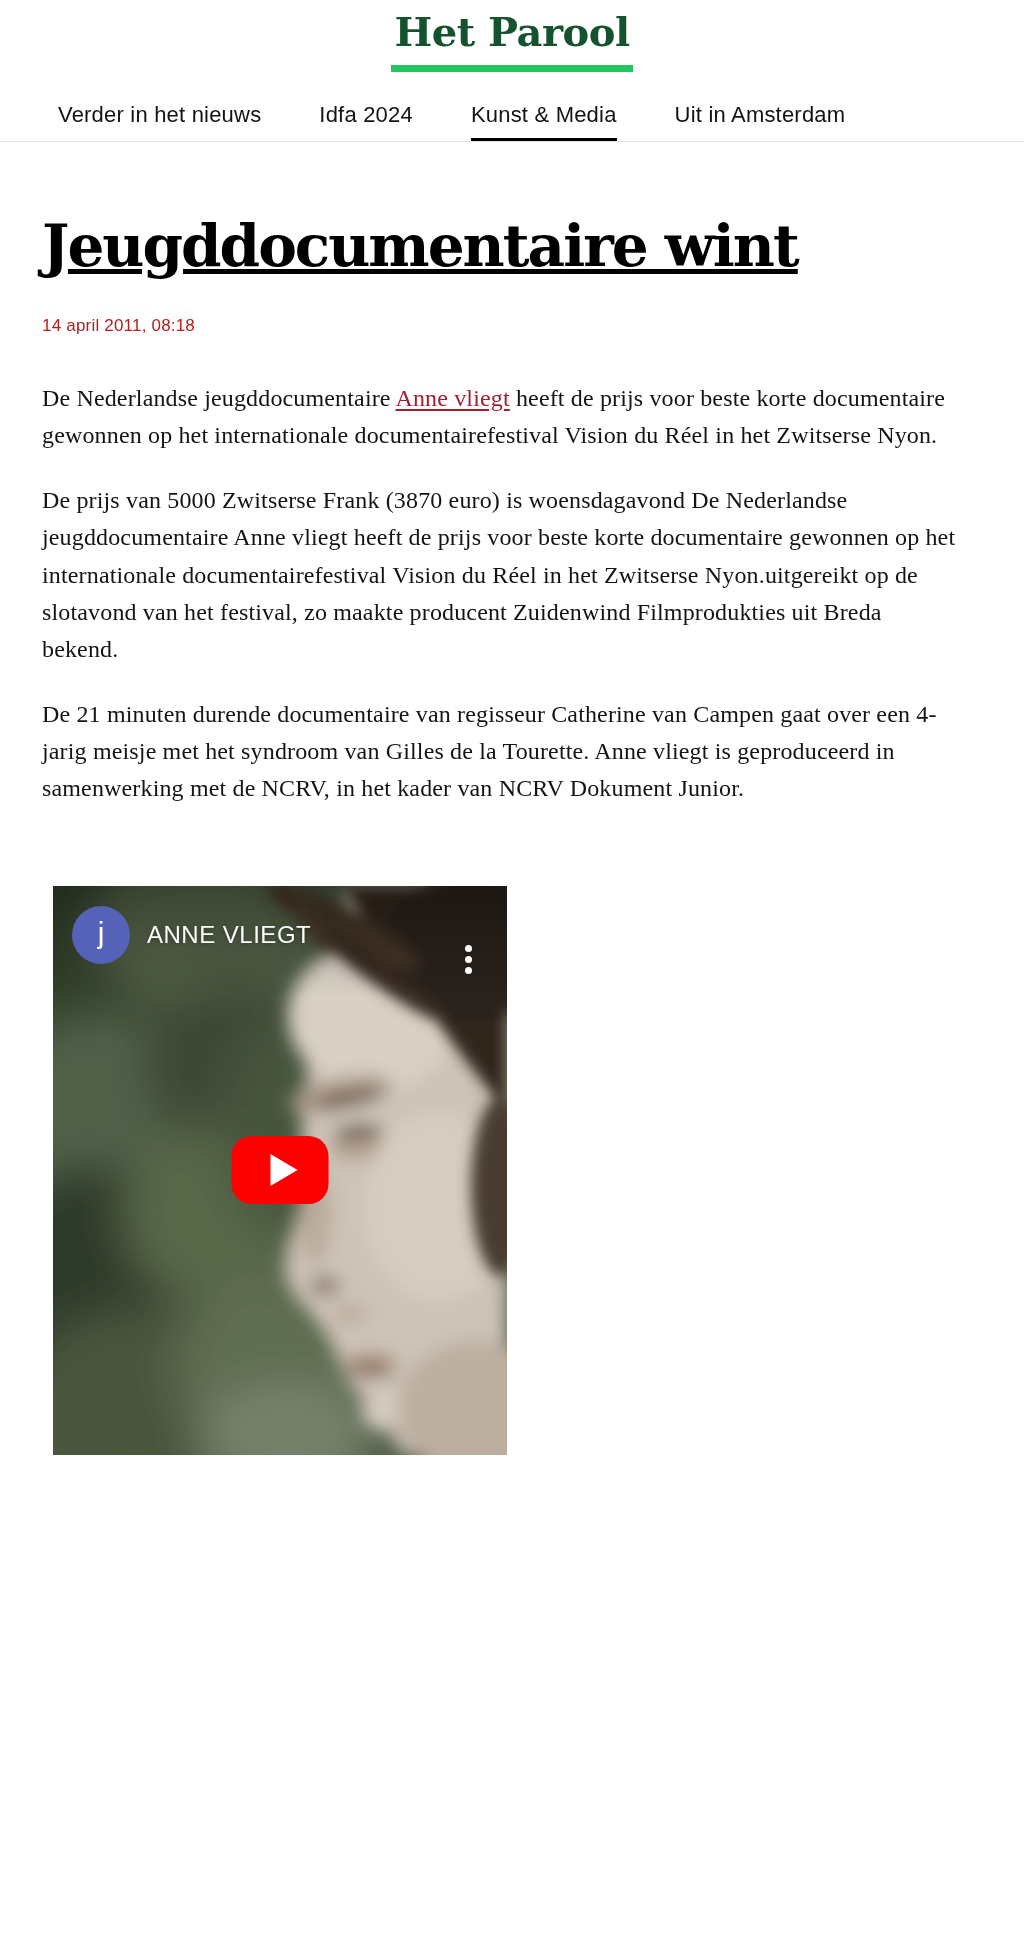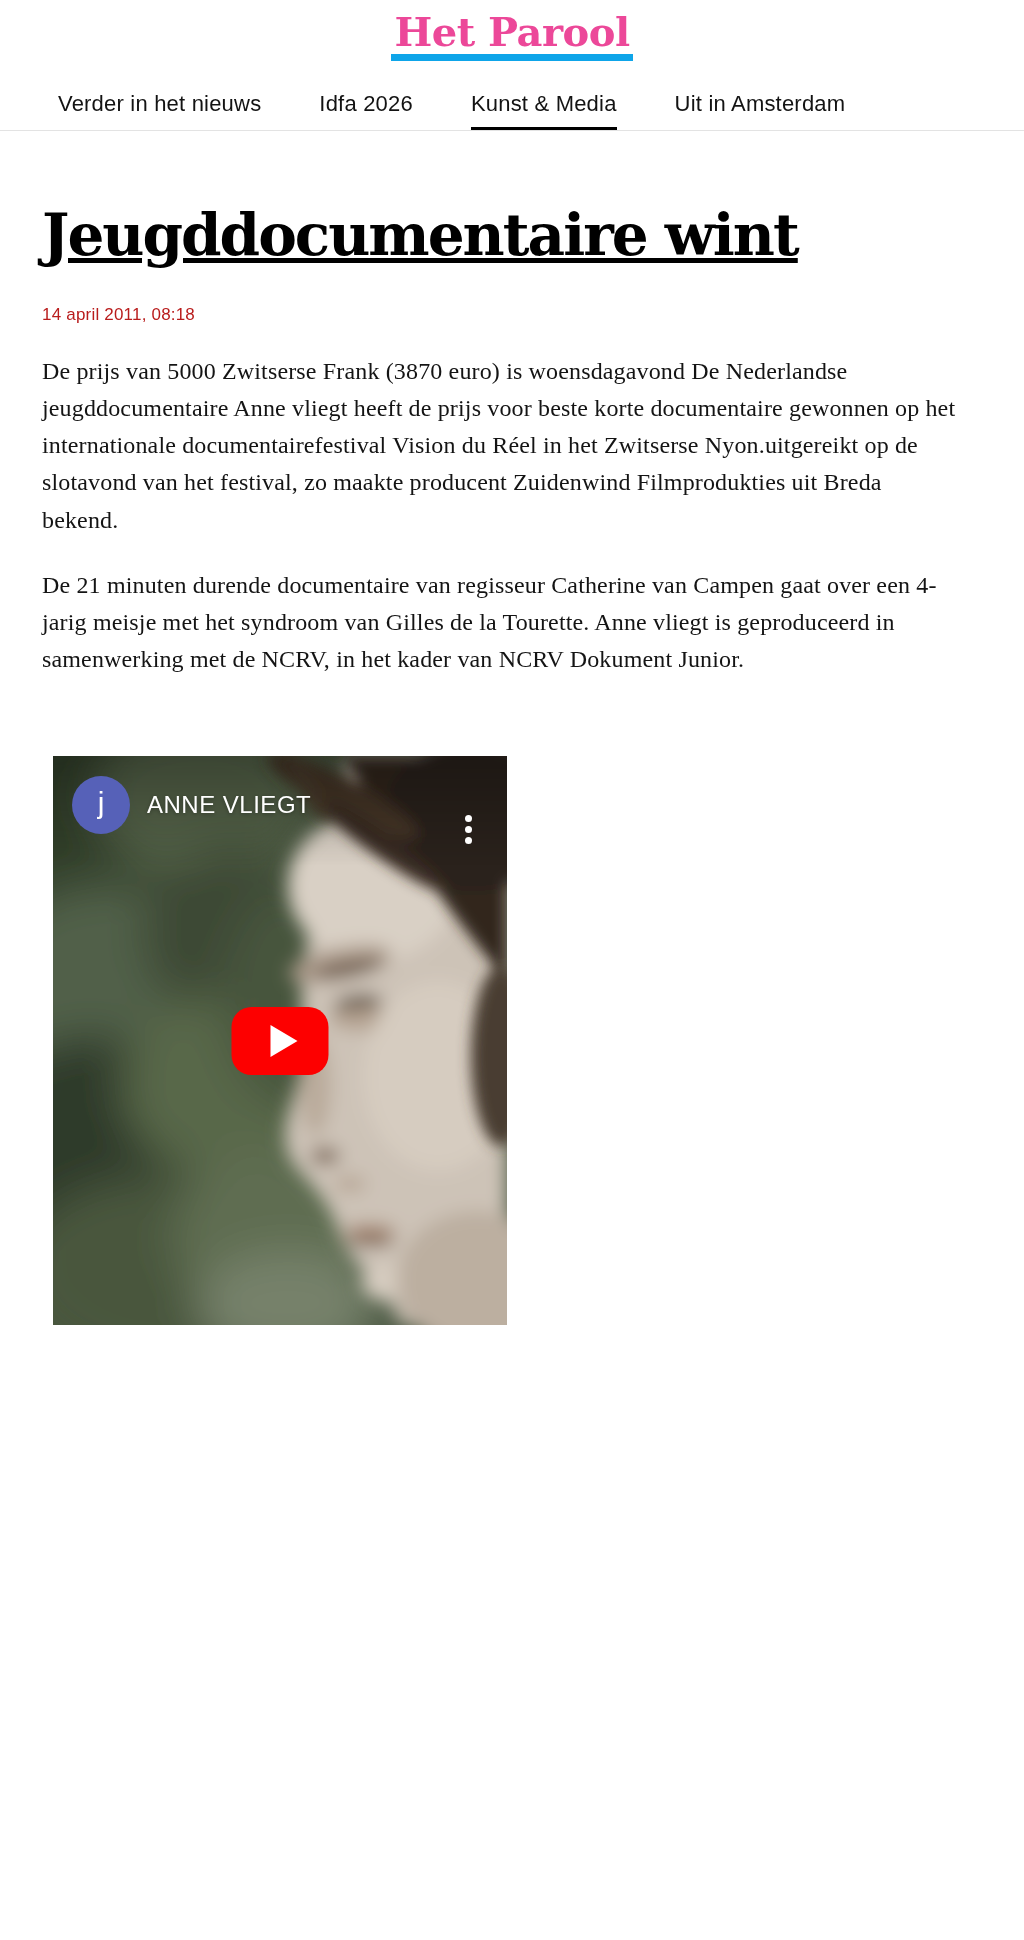--- a/index.html
+++ b/index.html
@@ -13,24 +13,24 @@
 
   
   header { padding-top:10px; text-align:center; }
   .logo {
     display:inline-block;
     font-family:"DejaVu Serif", serif;
     font-weight:700;
     font-size:40px;
     line-height:1.08;
     letter-spacing:-0.5px;
-    color:#ec4899;
+    color:#14532d;
     text-decoration:none;
-    border-bottom:7px solid #0ea5e9;
-    padding:0 3px 1px 3px;
+    border-bottom:7px solid #22c55e;
+    padding:0 3px 12px 3px;
     cursor:pointer;
   }
   nav {
     display:flex;
     align-items:flex-start;
     gap:58px;
     padding-left:58px;
     margin-top:30px;
   }
   .nav-item {
@@ -157,35 +157,36 @@
 </style>
 </head>
 <body>
 
 <div class="page">
 
   <header>
     <a class="logo">Het Parool</a>
     <nav>
       <a class="nav-item">Verder in het nieuws</a>
-      <a class="nav-item">Idfa 2026</a>
+      <a class="nav-item">Idfa 2024</a>
       <a class="nav-item active">Kunst &amp; Media</a>
       <a class="nav-item">Uit in Amsterdam</a>
     </nav>
   </header>
   <div class="divider"></div>
 
   <main>
 
     <h1>
       <span class="t-line">Jeugddocumentaire wint</span>
     </h1>
 
     <div class="date">14 april 2011, 08:18</div>
 
+    <p class="body-par first"><span>De Nederlandse jeugddocumentaire </span><a class="inline-link" style="color: rgb(164, 30, 50);">Anne vliegt</a><span> heeft de prijs voor beste korte documentaire gewonnen op het internationale documentairefestival Vision du Réel in het Zwitserse Nyon.</span></p>
 
     <p class="body-par">De prijs van 5000 Zwitserse Frank (3870 euro) is woensdagavond De Nederlandse jeugddocumentaire Anne vliegt heeft de prijs voor beste korte documentaire gewonnen op het internationale documentairefestival Vision du Réel in het Zwitserse Nyon.uitgereikt op de slotavond van het festival, zo maakte producent Zuidenwind Filmprodukties uit Breda bekend.</p>
 
     <p class="body-par">De 21 minuten durende documentaire van regisseur Catherine van Campen gaat over een 4-jarig meisje met het syndroom van Gilles de la Tourette. Anne vliegt is geproduceerd in samenwerking met de NCRV, in het kader van NCRV Dokument Junior.</p>
 
 
     <div class="video">
 
       <svg class="thumb" viewBox="0 0 454 569" xmlns="http://www.w3.org/2000/svg">
         <defs>

